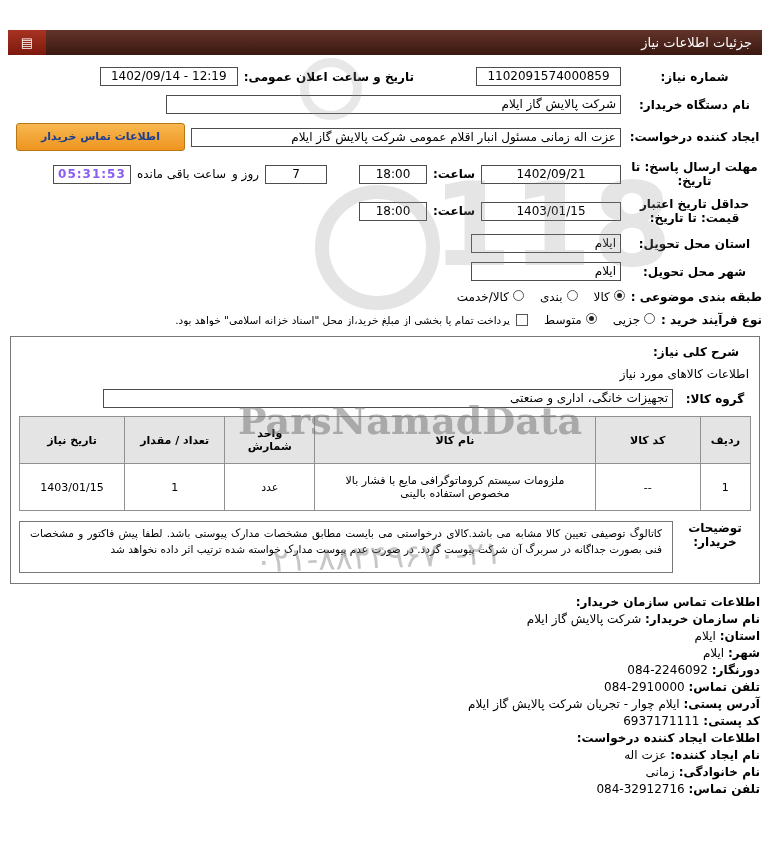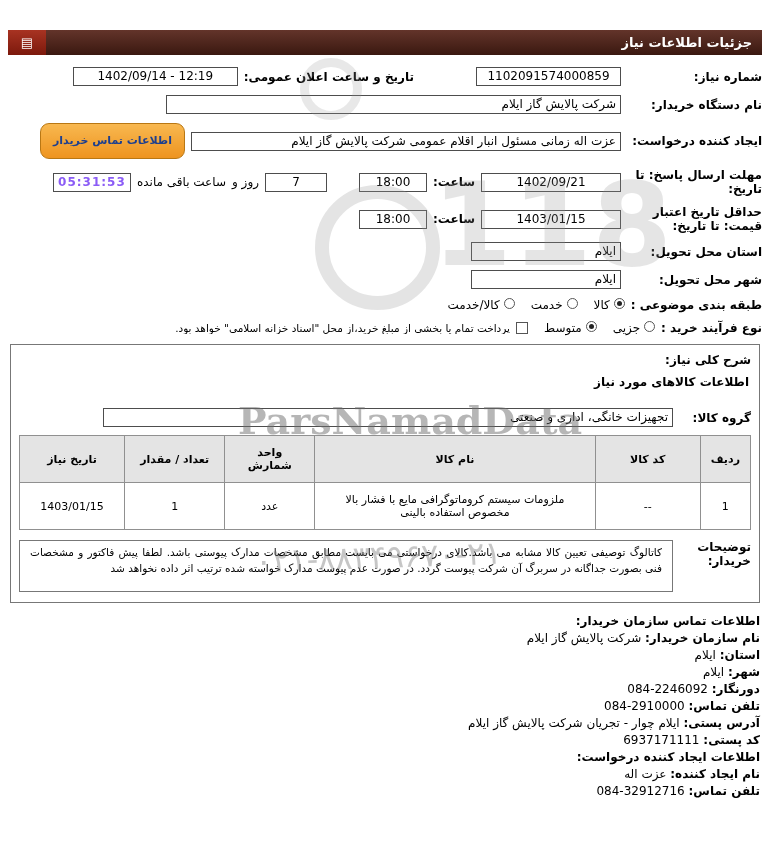--- a/index.html
+++ b/index.html
@@ -7,63 +7,63 @@
   body {
     width:770px; height:845px; position:relative; overflow:hidden;
     background:#ffffff; direction:rtl;
     font-family:"DejaVu Sans", sans-serif; font-size:12px; color:#000;
   }
 
   
   .titlebar { display:flex; margin:30px 8px 0 8px; height:25px; }
   .titlebar-text {
     flex:1; background:linear-gradient(180deg,#63342a,#3a1810);
-    color:#fff; font-weight:bold; font-size:13px; line-height:25px;
+    color:#fff; font-weight:normal; font-size:13px; line-height:25px;
     padding-right:10px;
   }
   .titlebar-icon {
     width:38px; background:linear-gradient(180deg,#a83322,#7c190c);
     color:#fff; text-align:center; line-height:25px; font-size:13px;
   }
 
   
   .form { margin:12px 8px 0 8px; }
   .row { display:flex; align-items:center; column-gap:6px; margin-bottom:9px; }
-  .lbl { font-weight:bold; }
+  .lbl { font-weight:bold;text-align:center; }
   .w135 { width:135px; flex:none; }
   .box {
     border:1px solid #4d4d4d; background:#fff; height:19px; line-height:17px;
     padding:0 4px; overflow:hidden; white-space:nowrap; flex:none; font-size:12px;
   }
   .num { direction:ltr; unicode-bidi:embed; text-align:center; }
-  .bw145{width:145px}.bw165{width:165px}.bw455{width:455px}.bw430{width:430px}
+  .bw145{width:145px}.bw165{width:138px}.bw455{width:455px}.bw430{width:430px}
   .bw140{width:140px}.bw68{width:68px}.bw62{width:62px}.bw78{width:78px}
   .bw150{width:150px}.bw460{width:460px}.bw570{width:570px}
   .spacer50 { width:50px; flex:none; }
   .spacer20 { width:20px; flex:none; }
   .btn-contact {
     background:linear-gradient(180deg,#f8b850,#ee9420);
-    border:1px solid #b97713; border-radius:9px; color:#1d3f8f;
-    font-weight:bold; font-size:11px; height:36px; line-height:18px;
-    padding:0 12px; flex:none; cursor:pointer; font-family:inherit;
+    border:1px solid #b97713; border-radius:3px; color:#1d3f8f;
+    font-weight:bold; font-size:11px; height:28px; line-height:18px;
+    padding:0 24px; flex:none; cursor:pointer; font-family:inherit;
   }
   .timer { color:#8b5cf6; font-weight:bold; letter-spacing:1px; }
   .radio {
     width:11px; height:11px; border:1px solid #555; border-radius:50%;
     background:#fff; position:relative; flex:none; display:inline-block;
   }
   .radio.on::after { content:""; position:absolute; inset:2px; border-radius:50%; background:#222; }
   .opt { display:inline-flex; align-items:flex-start; gap:4px; margin-left:10px; }
   .checkbox { width:12px; height:12px; border:1px solid #555; background:#fff; flex:none; display:inline-block; }
   .cb-text { font-size:10.5px; white-space:nowrap; overflow:hidden; }
 
   
   .need-box { margin:2px 10px 0 10px; border:1px solid #777; padding:8px; }
   .need-box .row { margin-bottom:8px; }
-  .sec-title { font-weight:bold; margin:4px 2px 19px 0; }
+  .sec-title { font-weight:normal; margin:4px 2px 8px 0; }
   table.items { width:100%; border-collapse:collapse; margin:4px 0 10px 0; }
   .items th, .items td { border:1px solid #909090; font-size:11px; padding:10px; text-align:center; }
   .items th { background:#e4e4e4; font-weight:bold; }
   .notes-row { align-items:flex-start; margin-bottom:2px !important; }
   .notes-box {
     border:1px solid #777; flex:1; font-size:10.5px; line-height:1.55;
     padding:3px 10px; text-align:justify; min-height:52px;
   }
   .w110 { width:110px; flex:none; }
   .w72  { width:72px; flex:none; }
@@ -145,21 +145,21 @@
     </div>
 
     <div class="row">
       <span class="lbl">طبقه بندی موضوعی :</span>
       <span class="opt">
         <span class="radio on"></span>
         <span>کالا</span>
       </span>
       <span class="opt">
         <span class="radio"></span>
-        <span>خدمت</span>
+        <span>بندی</span>
       </span>
       <span class="opt">
         <span class="radio"></span>
         <span>کالا/خدمت</span>
       </span>
     </div>
 
     <div class="row">
       <span class="lbl">نوع فرآیند خرید :</span>
       <span class="opt">
@@ -251,20 +251,24 @@
       <span class="cvalue cnum">6937171111</span>
     </div>
 
     <div class="chead">اطلاعات ایجاد کننده درخواست:</div>
 
     <div class="cline">
       <span class="clabel">نام ایجاد کننده:</span>
       <span class="cvalue">عزت اله</span>
     </div>
     <div class="cline">
+      <span class="clabel">نام خانوادگی:</span>
+      <span class="cvalue">زمانی</span>
+    </div>
+    <div class="cline">
       <span class="clabel">تلفن تماس:</span>
       <span class="cvalue cnum">084-32912716</span>
     </div>
   </div>
 
   <div class="wm">
     <div class="wm-ring"></div>
     <div class="wm-ring2"></div>
     <div class="wm-digits">118</div>
     <div class="wm-brand">ParsNamadData</div>

